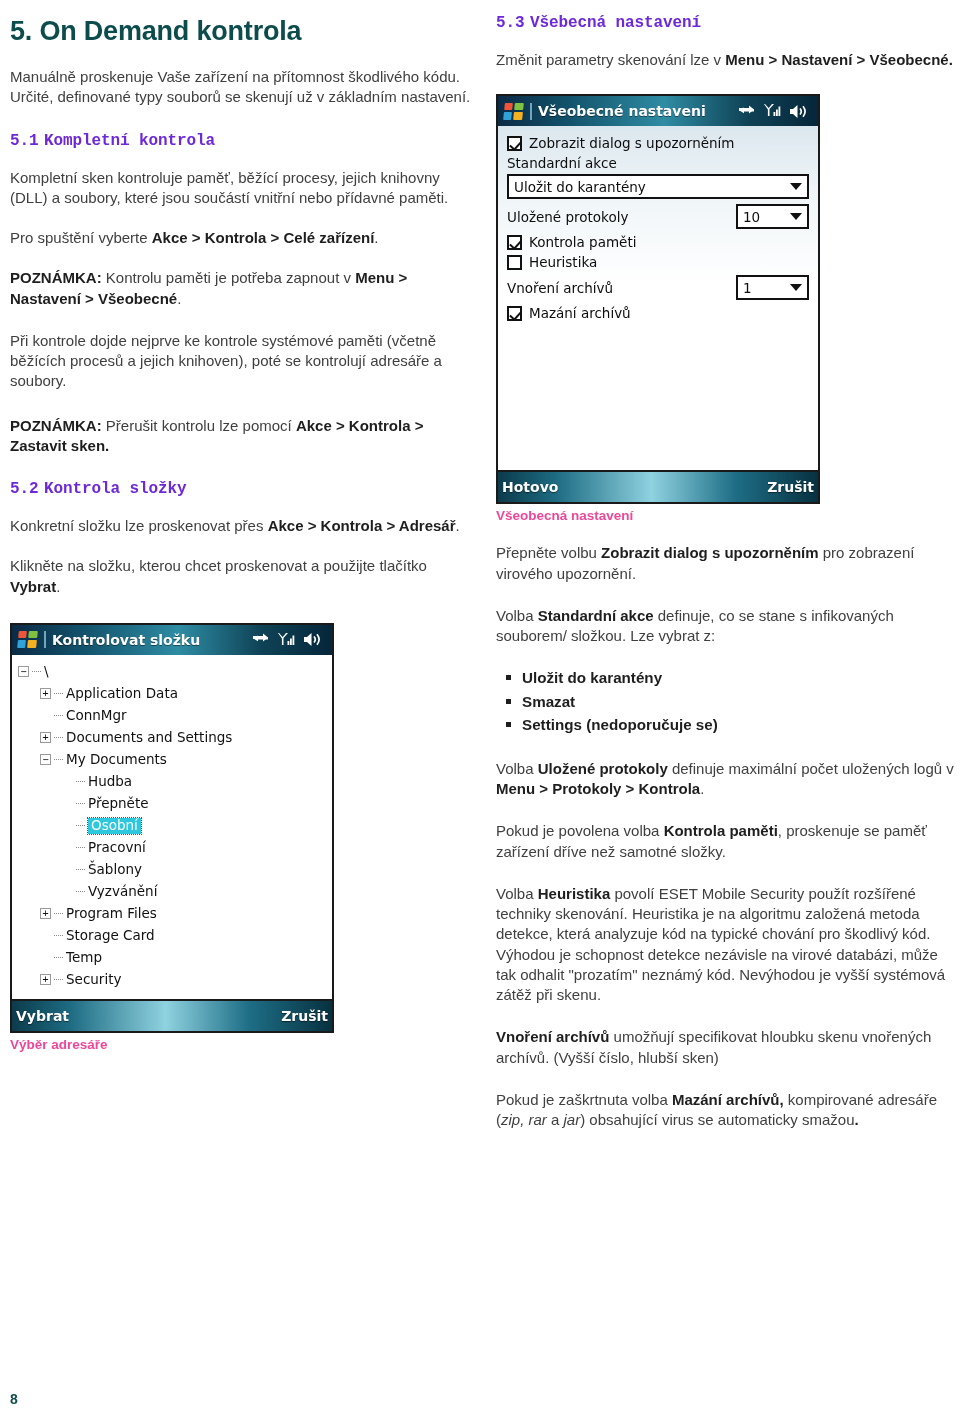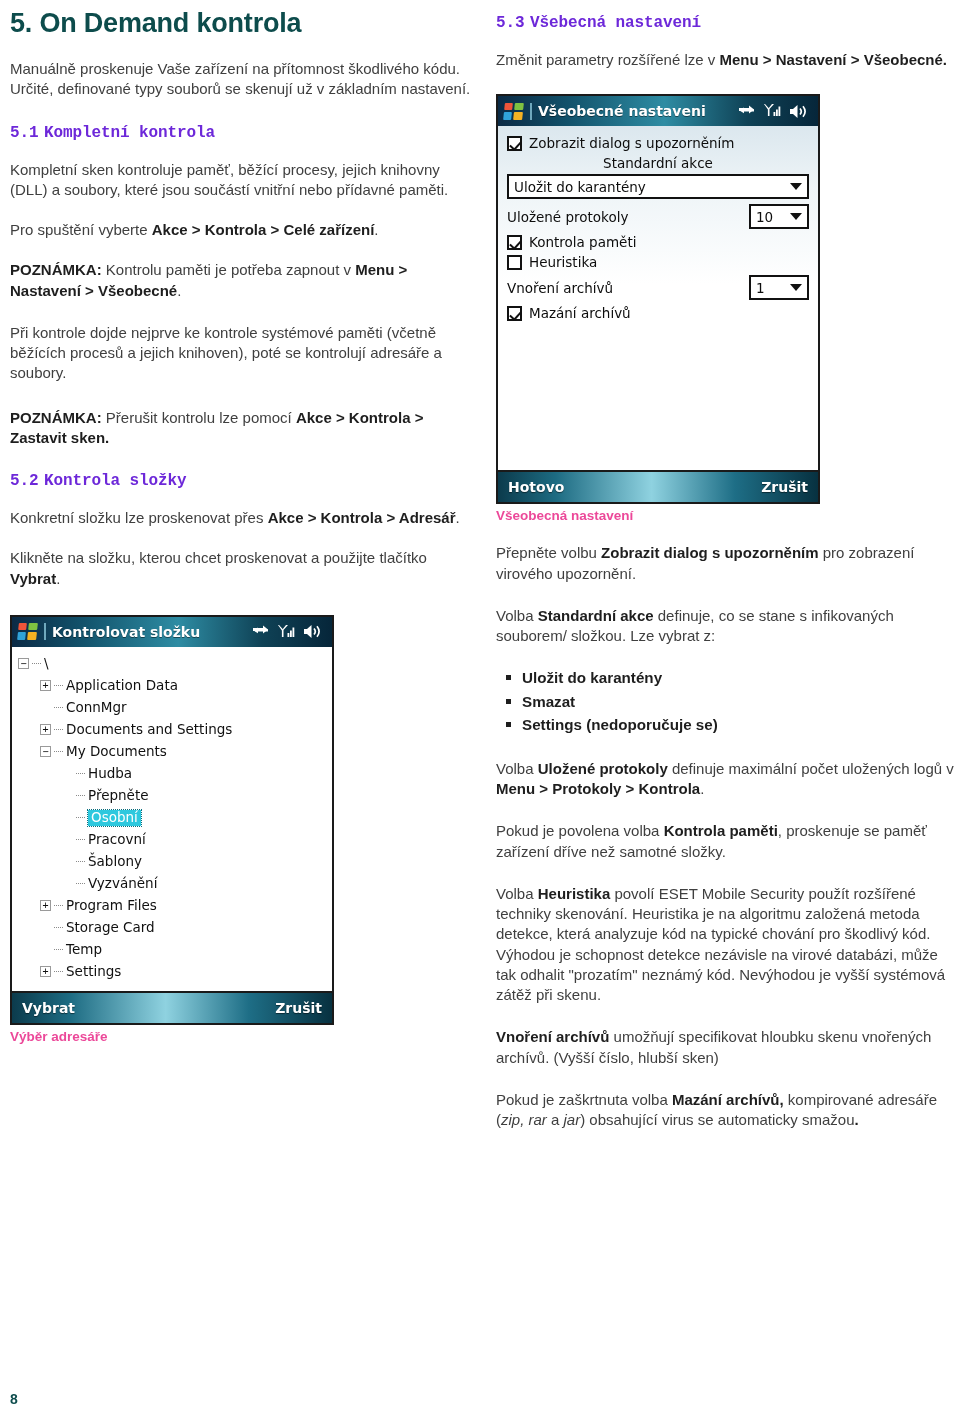--- a/index.html
+++ b/index.html
@@ -6,21 +6,21 @@
   body{
     width:960px;height:1421px;
     background:#ffffff;
     font-family:"Liberation Sans","DejaVu Sans",sans-serif;
     color:#3c3c3c;
     position:relative;
     overflow:hidden;
   }
   .page{position:relative;width:960px;height:1421px;}
 
-  .col-left{position:absolute;left:10px;top:0;width:470px;}
+  .col-left{position:absolute;left:10px;top:8px;width:470px;}
   .col-right{position:absolute;left:496px;top:0;width:464px;}
 
   h1.chapter{
     font-size:27px;
     font-weight:bold;
     color:#0d4c4c;
     margin:0;
     padding:8px 0 0 0;
     letter-spacing:-0.2px;
   }
@@ -60,21 +60,20 @@
     width:5px;height:5px;background:#1e1e1e;
   }
 
   
   .pda{
     width:324px;
     border:2px solid #1a1a1a;
     background:#ffffff;
     box-sizing:border-box;
     font-family:"DejaVu Sans","Liberation Sans",sans-serif;
-    text-align:center;
   }
   .pda-title{
     height:30px;
     background:linear-gradient(to right,#0b2a45 0%,#12526b 22%,#2e8ca3 52%,#0f4256 78%,#06263a 100%);
     display:flex;align-items:center;
     padding:0 6px;
     box-sizing:border-box;
   }
   .winlogo{
     width:20px;height:17px;
@@ -139,33 +138,33 @@
   }
   .lbl{font-size:13.5px;color:#0d0d0d;white-space:nowrap;}
   .lbl-plain{font-size:13.5px;color:#0d0d0d;margin:3px 0 3px 0;}
   .combo{
     border:2px solid #111;background:#fff;height:25px;
     display:flex;align-items:center;justify-content:space-between;
     padding:0 5px 0 5px;box-sizing:border-box;
     font-size:13.5px;color:#0d0d0d;
   }
   .combo.full{width:100%;}
-  .combo.small{width:60px;}
+  .combo.small{width:73px;}
   .caret{
     width:0;height:0;border-left:6px solid transparent;border-right:6px solid transparent;
     border-top:7px solid #111;flex:0 0 auto;margin-left:6px;
   }
   .row-split{display:flex;align-items:center;justify-content:space-between;margin:5px 0 5px 0;}
 
   .pda-soft{
     height:32px;
     background:linear-gradient(to right,#0c3b4c 0%,#1d6b82 18%,#8fd2e0 48%,#1e6e86 74%,#073140 100%);
     border-top:2px solid #1a1a1a;
     display:flex;align-items:center;justify-content:space-between;
-    padding:0 10px;box-sizing:border-box;
+    padding:0 4px;box-sizing:border-box;
   }
   .pda-soft span{
     color:#ffffff;font-weight:bold;font-size:14px;
     text-shadow:0 1px 1px rgba(0,0,0,.5);
   }
   .fig-caption{
     font-size:13.5px;font-weight:bold;color:#ec4899;
     margin-top:4px;font-family:"Liberation Sans","DejaVu Sans",sans-serif;
   }
 
@@ -342,21 +341,21 @@
             <div class="tnode">
               <span class="ind" style="width: 22px;"></span>
               <span class="pm-none"></span>
               <span class="dash"></span>
               <span class="tlabel">Temp</span>
             </div>
             <div class="tnode">
               <span class="ind" style="width: 22px;"></span>
               <span class="pm">+</span>
               <span class="dash"></span>
-              <span class="tlabel">Settings</span>
+              <span class="tlabel">Security</span>
             </div>
           </div>
       </div>
 
       <div class="pda-soft">
         <span>Vybrat</span>
         <span>Zrušit</span>
       </div>
     </div>
 
@@ -367,21 +366,21 @@
   <div class="col-right">
 
     <div class="sp-14"></div>
 
     <h2 class="section">
       <span class="num">5.3</span><span>Všebecná nastavení</span>
     </h2>
 
     <div class="sp-18"></div>
 
-    <p class="body"><span>Změnit parametry rozšířené lze v </span><b>Menu &gt; Nastavení &gt; Všeobecné.</b></p>
+    <p class="body"><span>Změnit parametry skenování lze v </span><b>Menu &gt; Nastavení &gt; Všeobecné.</b></p>
 
     <div class="sp-24"></div>
 
     <div class="pda">
 
       <div class="pda-title">
         <div class="winlogo">
           <span class="q1"></span>
             <span class="q2"></span>
             <span class="q3"></span>

